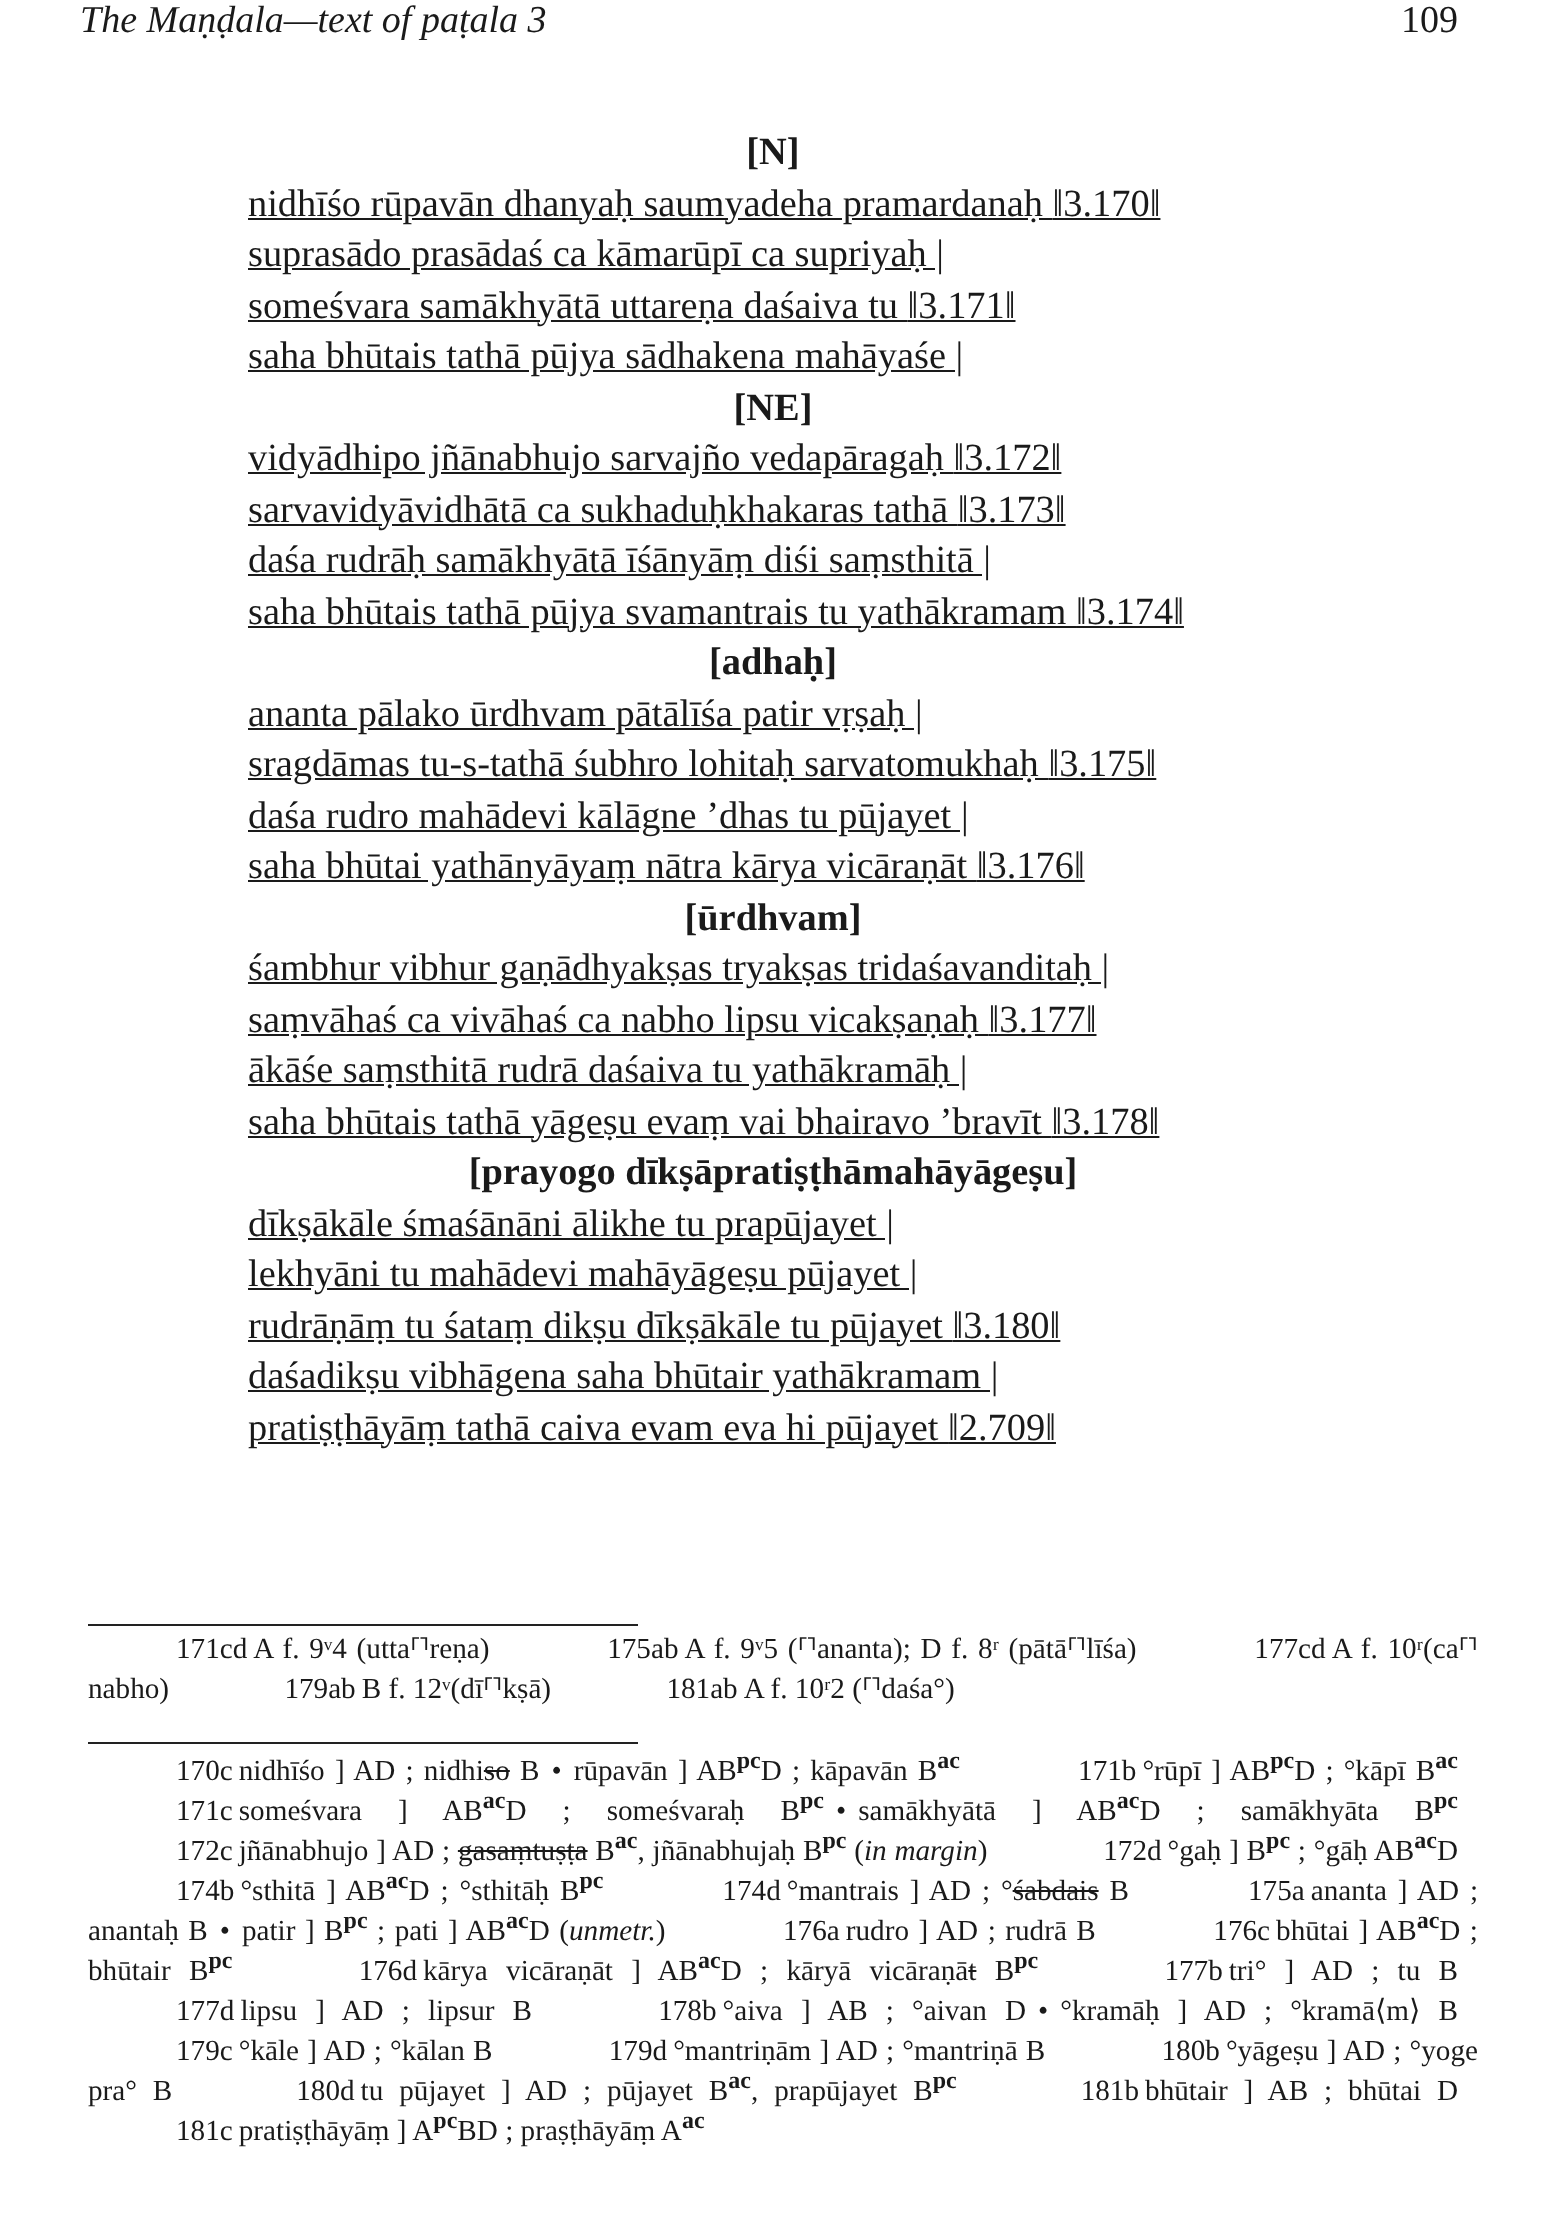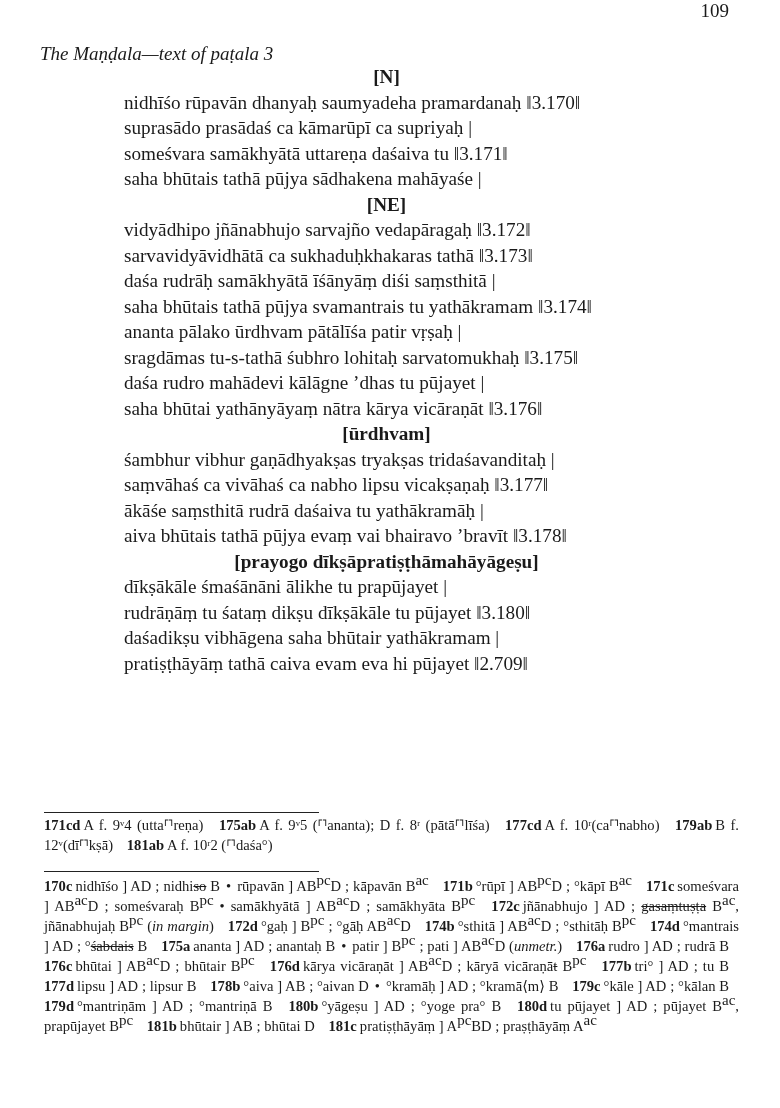--- a/index.html
+++ b/index.html
@@ -6,47 +6,47 @@
   body {
     width: 780px; height: 1108px; position: relative; overflow: hidden;
     font-family: "DejaVu Serif", "Liberation Serif", serif;
     color: #1a1a1a;
   }
   .page { position: absolute; left: 0; top: 0; width: 780px; height: 1108px; }
   .running-head {
     position: absolute; left: 40px; top: 0px; width: 700px; height: 26px;
     font-family: "Liberation Serif", serif; font-size: 19px;
   }
-  .running-title { position: absolute; left: 0; top: 0; font-style: italic; margin-top: 43px; }
+  .running-title { position: absolute; left: 0; top: 0; font-style: italic; }
   .page-number { position: absolute; right: 11px; top: 0; }
 
   .verses {
     position: absolute; left: 124px; top: 64px; width: 560px;
     font-family: "Liberation Serif", serif; font-size: 19.2px;
   }
   .heading {
     text-align: center; font-weight: bold; height: 25.5px; line-height: 25.5px;
     width: 525px;
   }
-  .verse-line { height: 25.5px; line-height: 25.5px; white-space: nowrap; }
+  .verse-line { height: 25.5px; line-height: 25.5px; white-space: nowrap; text-decoration: underline; }
   .verse-num { }
 
   .rule {
     position: absolute; left: 44px; width: 275px; height: 0;
     border-top: 1.5px solid #222;
   }
   .apparatus {
     position: absolute; left: 44px; width: 695px;
     font-family: "Liberation Serif", serif; font-size: 14.6px;
     line-height: 20px; text-align: justify;
   }
   .apparatus p { margin: 0; }
   .entry { margin-right: 10px; }
-  .lemma-ref { font-weight: bold; margin-right: 3px; }
-  .sup { font-size: 15px; vertical-align: super; line-height: 0; }
+  .lemma-ref { font-weight: normal; margin-right: 3px; margin-left: 44px; }
+  .sup { font-size: 12px; vertical-align: super; line-height: 0; font-weight: bold; }
   .strike { text-decoration: line-through; }
   .ital { font-style: italic; }
   .bullet { margin: 0 6px; }
 </style>
 </head>
 <body>
 
 <div class="page">
 
   <div class="running-head">
@@ -58,31 +58,33 @@
       <div class="heading">[N]</div>
       <div class="verse-line"><span>nidhīśo rūpavān dhanyaḥ saumyadeha pramardanaḥ </span><span class="verse-num">‖3.170‖</span></div>
       <div class="verse-line"><span>suprasādo prasādaś ca kāmarūpī ca supriyaḥ |</span><span class="verse-num"></span></div>
       <div class="verse-line"><span>someśvara samākhyātā uttareṇa daśaiva tu </span><span class="verse-num">‖3.171‖</span></div>
       <div class="verse-line"><span>saha bhūtais tathā pūjya sādhakena mahāyaśe |</span><span class="verse-num"></span></div>
       <div class="heading">[NE]</div>
       <div class="verse-line"><span>vidyādhipo jñānabhujo sarvajño vedapāragaḥ </span><span class="verse-num">‖3.172‖</span></div>
       <div class="verse-line"><span>sarvavidyāvidhātā ca sukhaduḥkhakaras tathā </span><span class="verse-num">‖3.173‖</span></div>
       <div class="verse-line"><span>daśa rudrāḥ samākhyātā īśānyāṃ diśi saṃsthitā |</span><span class="verse-num"></span></div>
       <div class="verse-line"><span>saha bhūtais tathā pūjya svamantrais tu yathākramam </span><span class="verse-num">‖3.174‖</span></div>
+      <div class="heading">[adhaḥ]</div>
       <div class="verse-line"><span>ananta pālako ūrdhvam pātālīśa patir vṛṣaḥ |</span><span class="verse-num"></span></div>
       <div class="verse-line"><span>sragdāmas tu-s-tathā śubhro lohitaḥ sarvatomukhaḥ </span><span class="verse-num">‖3.175‖</span></div>
       <div class="verse-line"><span>daśa rudro mahādevi kālāgne ’dhas tu pūjayet |</span><span class="verse-num"></span></div>
       <div class="verse-line"><span>saha bhūtai yathānyāyaṃ nātra kārya vicāraṇāt </span><span class="verse-num">‖3.176‖</span></div>
       <div class="heading">[ūrdhvam]</div>
       <div class="verse-line"><span>śambhur vibhur gaṇādhyakṣas tryakṣas tridaśavanditaḥ |</span><span class="verse-num"></span></div>
       <div class="verse-line"><span>saṃvāhaś ca vivāhaś ca nabho lipsu vicakṣaṇaḥ </span><span class="verse-num">‖3.177‖</span></div>
       <div class="verse-line"><span>ākāśe saṃsthitā rudrā daśaiva tu yathākramāḥ |</span><span class="verse-num"></span></div>
-      <div class="verse-line"><span>aiva bhūtais tathā pūjya evaṃ vai bhairavo ’bravīt </span><span class="verse-num">‖3.178‖</span></div>
+      <div class="verse-line"><span>saha bhūtais tathā yāgeṣu evaṃ vai bhairavo ’bravīt </span><span class="verse-num">‖3.178‖</span></div>
       <div class="heading">[prayogo dīkṣāpratiṣṭhāmahāyāgeṣu]</div>
       <div class="verse-line"><span>dīkṣākāle śmaśānāni ālikhe tu prapūjayet |</span><span class="verse-num"></span></div>
+      <div class="verse-line"><span>lekhyāni tu mahādevi mahāyāgeṣu pūjayet |</span><span class="verse-num"></span></div>
       <div class="verse-line"><span>rudrāṇāṃ tu śataṃ dikṣu dīkṣākāle tu pūjayet </span><span class="verse-num">‖3.180‖</span></div>
       <div class="verse-line"><span>daśadikṣu vibhāgena saha bhūtair yathākramam |</span><span class="verse-num"></span></div>
       <div class="verse-line"><span>pratiṣṭhāyāṃ tathā caiva evam eva hi pūjayet </span><span class="verse-num">‖2.709‖</span></div>
     </div>
 
   <div class="rule" style="top:812px;"></div>
   <div class="apparatus" id="folio-app" style="top:815px;">
       <p><span class="entry"><span class="lemma-ref">171cd</span><span>A f. 9ᵛ4 (utta⸢⸣reṇa)</span></span> <span class="entry"><span class="lemma-ref">175ab</span><span>A f. 9ᵛ5 (⸢⸣ananta); D f. 8ʳ (pātā⸢⸣līśa)</span></span> <span class="entry"><span class="lemma-ref">177cd</span><span>A f. 10ʳ(ca⸢⸣nabho)</span></span> <span class="entry"><span class="lemma-ref">179ab</span><span>B f. 12ᵛ(dī⸢⸣kṣā)</span></span> <span class="entry"><span class="lemma-ref">181ab</span><span>A f. 10ʳ2 (⸢⸣daśa°)</span></span> </p>
     </div>
 

